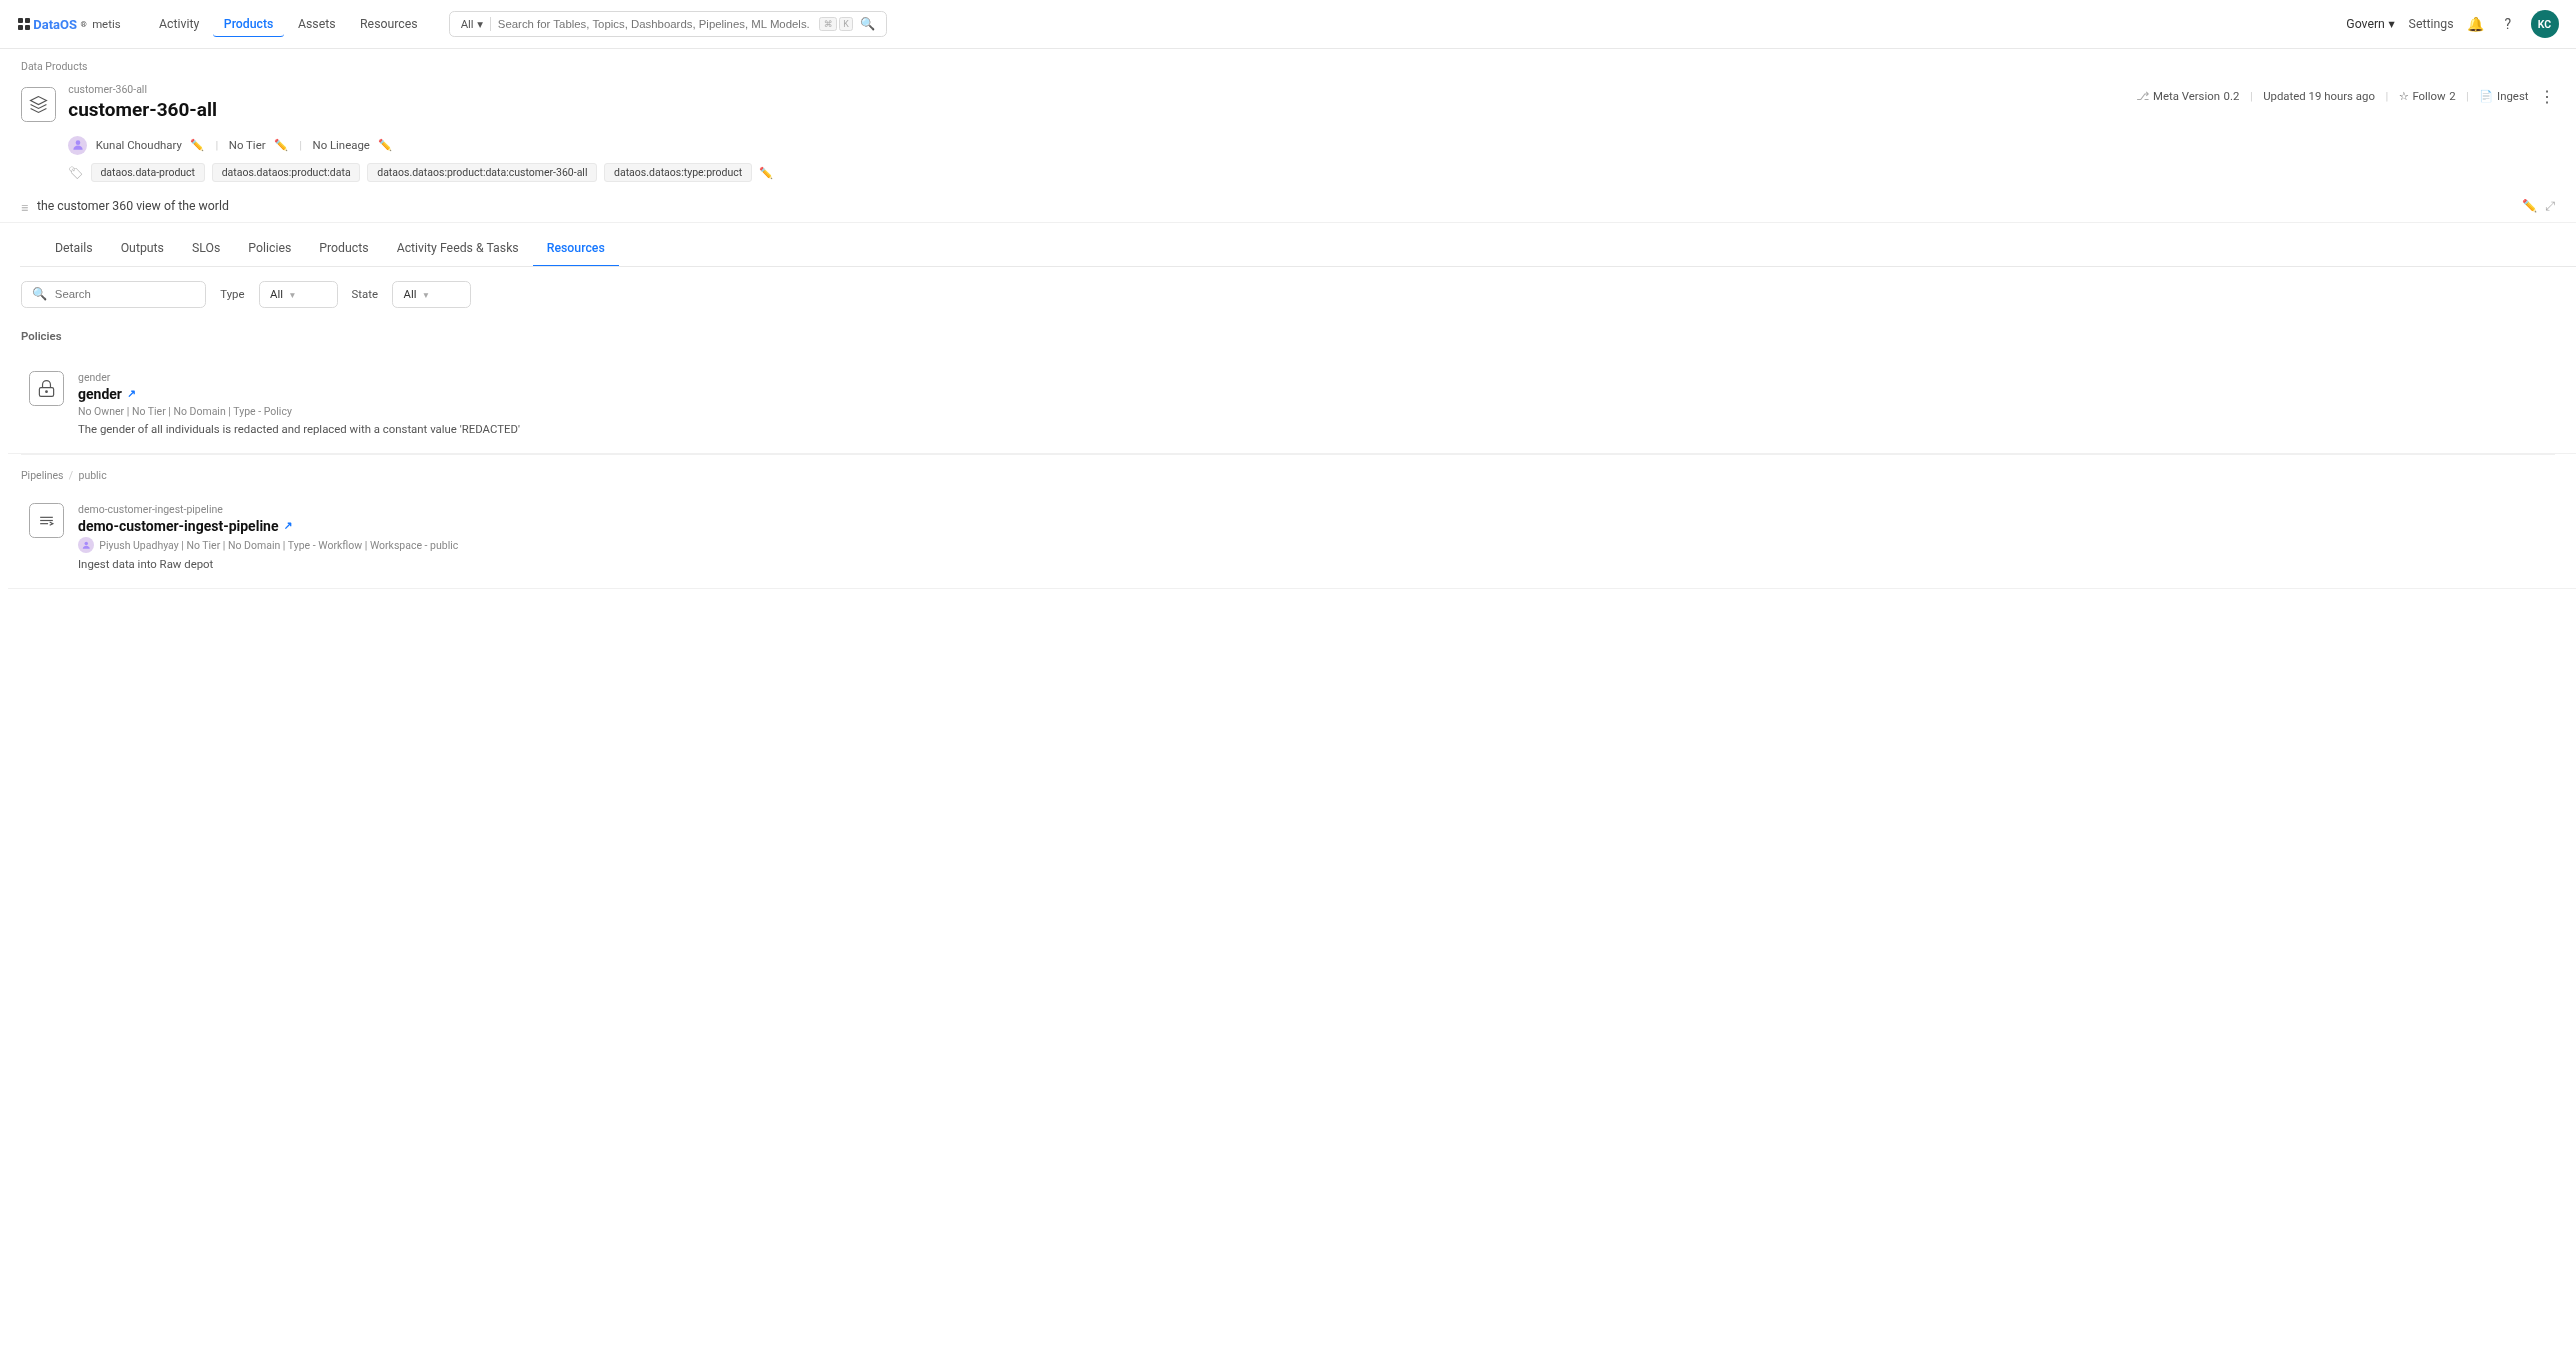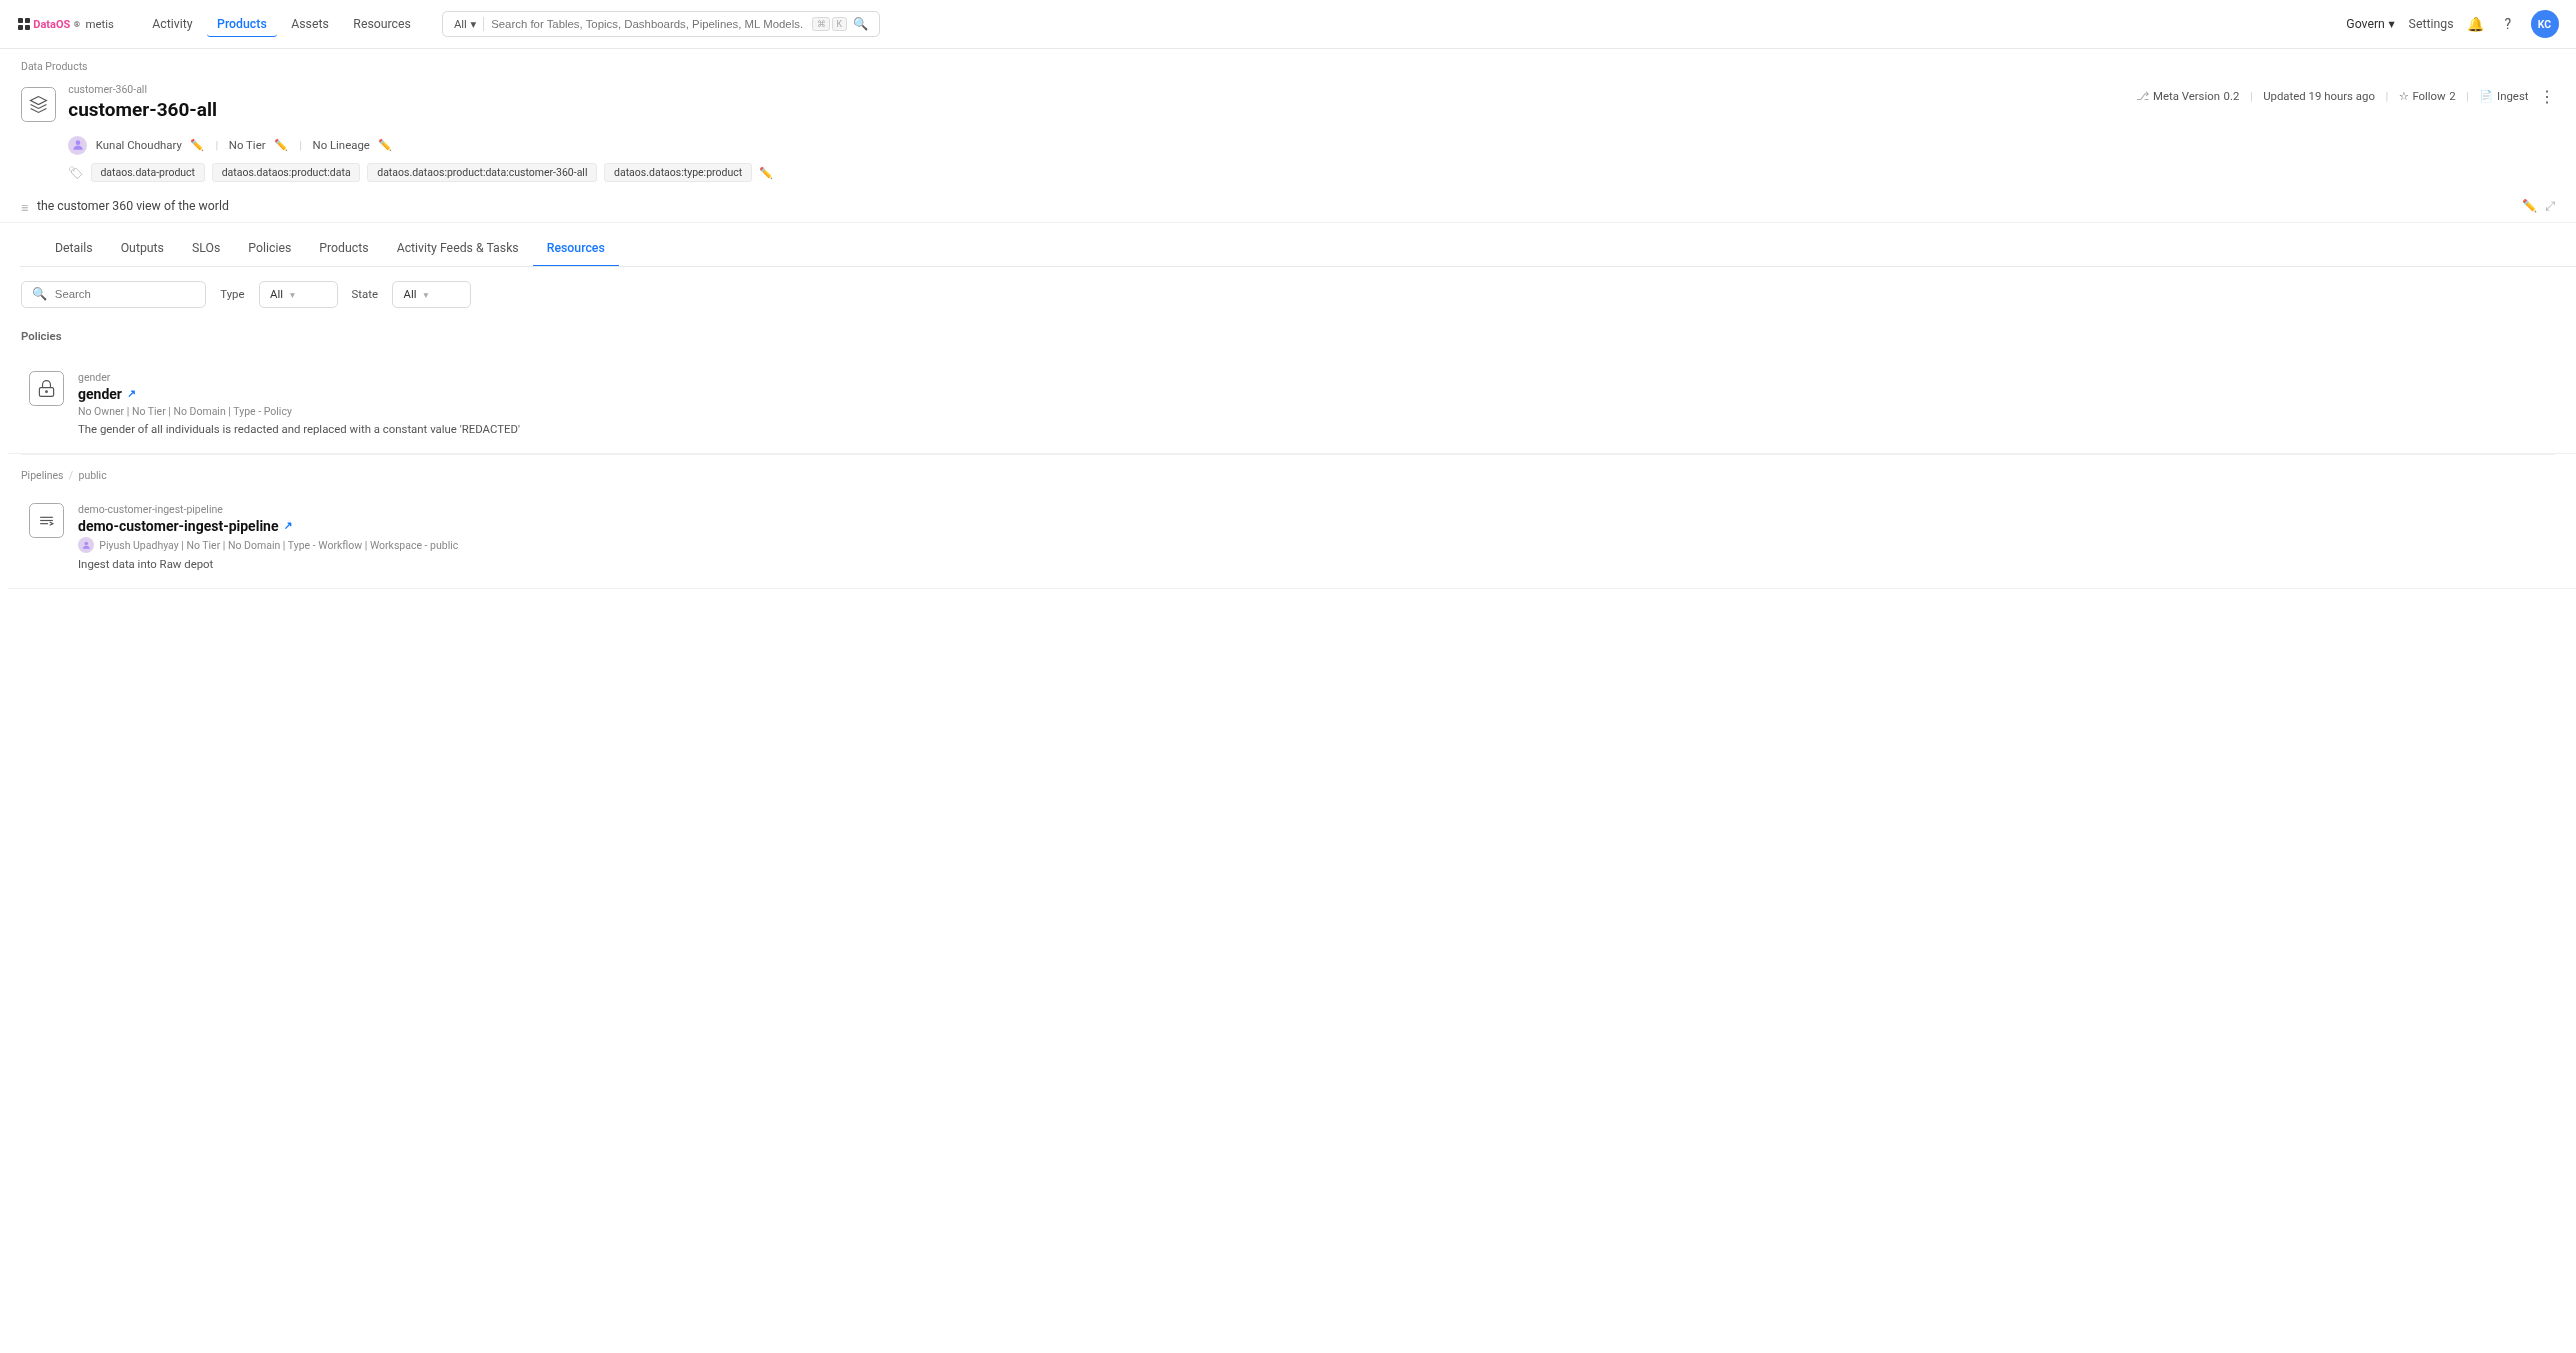--- a/index.html
+++ b/index.html
@@ -8,38 +8,38 @@
     
     .topnav {
       display: flex; align-items: center; height: 49px;
       border-bottom: 0.9px solid #e8e8e8; padding: 0 17.5px; gap: 21px;
       position: sticky; top: 0; background: #fff; z-index: 100;
     }
     .brand { display: flex; align-items: center; gap: 5.3px; font-weight: 700; font-size: 13px; }
     .brand-logo { display: flex; align-items: center; gap: 3.5px; }
     .brand-dots { display: grid; grid-template-columns: 1fr 1fr; gap: 1.8px; width: 12.3px; height: 12.3px; }
     .brand-dot { background: #333; border-radius: 0.9px; }
-    .brand-name { font-weight: 700; font-size: 11px; color: #ec4899; }
+    .brand-name { font-weight: 700; font-size: 13px; color: #3b82f6; }
     .brand-sub { font-size: 11.4px; color: #555; font-weight: 400; }
     .nav-links { display: flex; gap: 3.5px; margin-left: 7px; }
     .nav-link { padding: 5.3px 10.5px; font-size: 12.3px; color: #555; cursor: pointer; border-radius: 3.5px; text-decoration: none; border-bottom: 1.8px solid transparent; }
     .nav-link.active { color: #1677ff; border-bottom: 1.8px solid #1677ff; font-weight: 500; }
     .search-bar {
       flex: 1; max-width: 438px; display: flex; align-items: center;
       border: 0.9px solid #d9d9d9; border-radius: 5.3px; padding: 5.3px 10.5px; gap: 7px;
     }
     .search-bar-type { display: flex; align-items: center; gap: 3.5px; font-size: 11.4px; color: #555; border-right: 0.9px solid #d9d9d9; padding-right: 7px; cursor: pointer; }
     .search-input { border: none; outline: none; flex: 1; font-size: 11.4px; color: #888; background: transparent; }
     .search-shortcut { display: flex; align-items: center; gap: 1.8px; font-size: 9.6px; color: #aaa; }
     .kbd { background: #f5f5f5; border: 0.9px solid #d9d9d9; border-radius: 2.6px; padding: 0.9px 3.5px; font-size: 8.8px; }
     .nav-right { display: flex; align-items: center; gap: 14px; margin-left: auto; }
     .govern-btn { display: flex; align-items: center; gap: 3.5px; font-size: 12.3px; cursor: pointer; }
     .settings-link { font-size: 12.3px; color: #555; cursor: pointer; }
     .nav-icon { width: 17.5px; height: 17.5px; display: flex; align-items: center; justify-content: center; cursor: pointer; color: #555; font-size: 14px; }
-    .avatar { width: 28px; height: 28px; border-radius: 50%; background: #3b82f6; display: flex; align-items: center; justify-content: center; color: #fff; font-size: 10.5px; font-weight: 600; cursor: pointer; overflow: hidden; }
+    .avatar { width: 28px; height: 28px; border-radius: 50%; background: #0f766e; display: flex; align-items: center; justify-content: center; color: #fff; font-size: 10.5px; font-weight: 600; cursor: pointer; overflow: hidden; }
 
     
     .page { padding: 0; }
 
     
     .breadcrumb { padding: 10.5px 21px 3.5px; font-size: 10.5px; color: #888; }
 
     
     .product-header { display: flex; align-items: flex-start; padding: 7px 21px 10.5px; gap: 0; }
     .product-icon { width: 35px; height: 35px; border: 1.3px solid #aaa; border-radius: 5.3px; display: flex; align-items: center; justify-content: center; margin-right: 12.3px; flex-shrink: 0; margin-top: 3.5px; }

